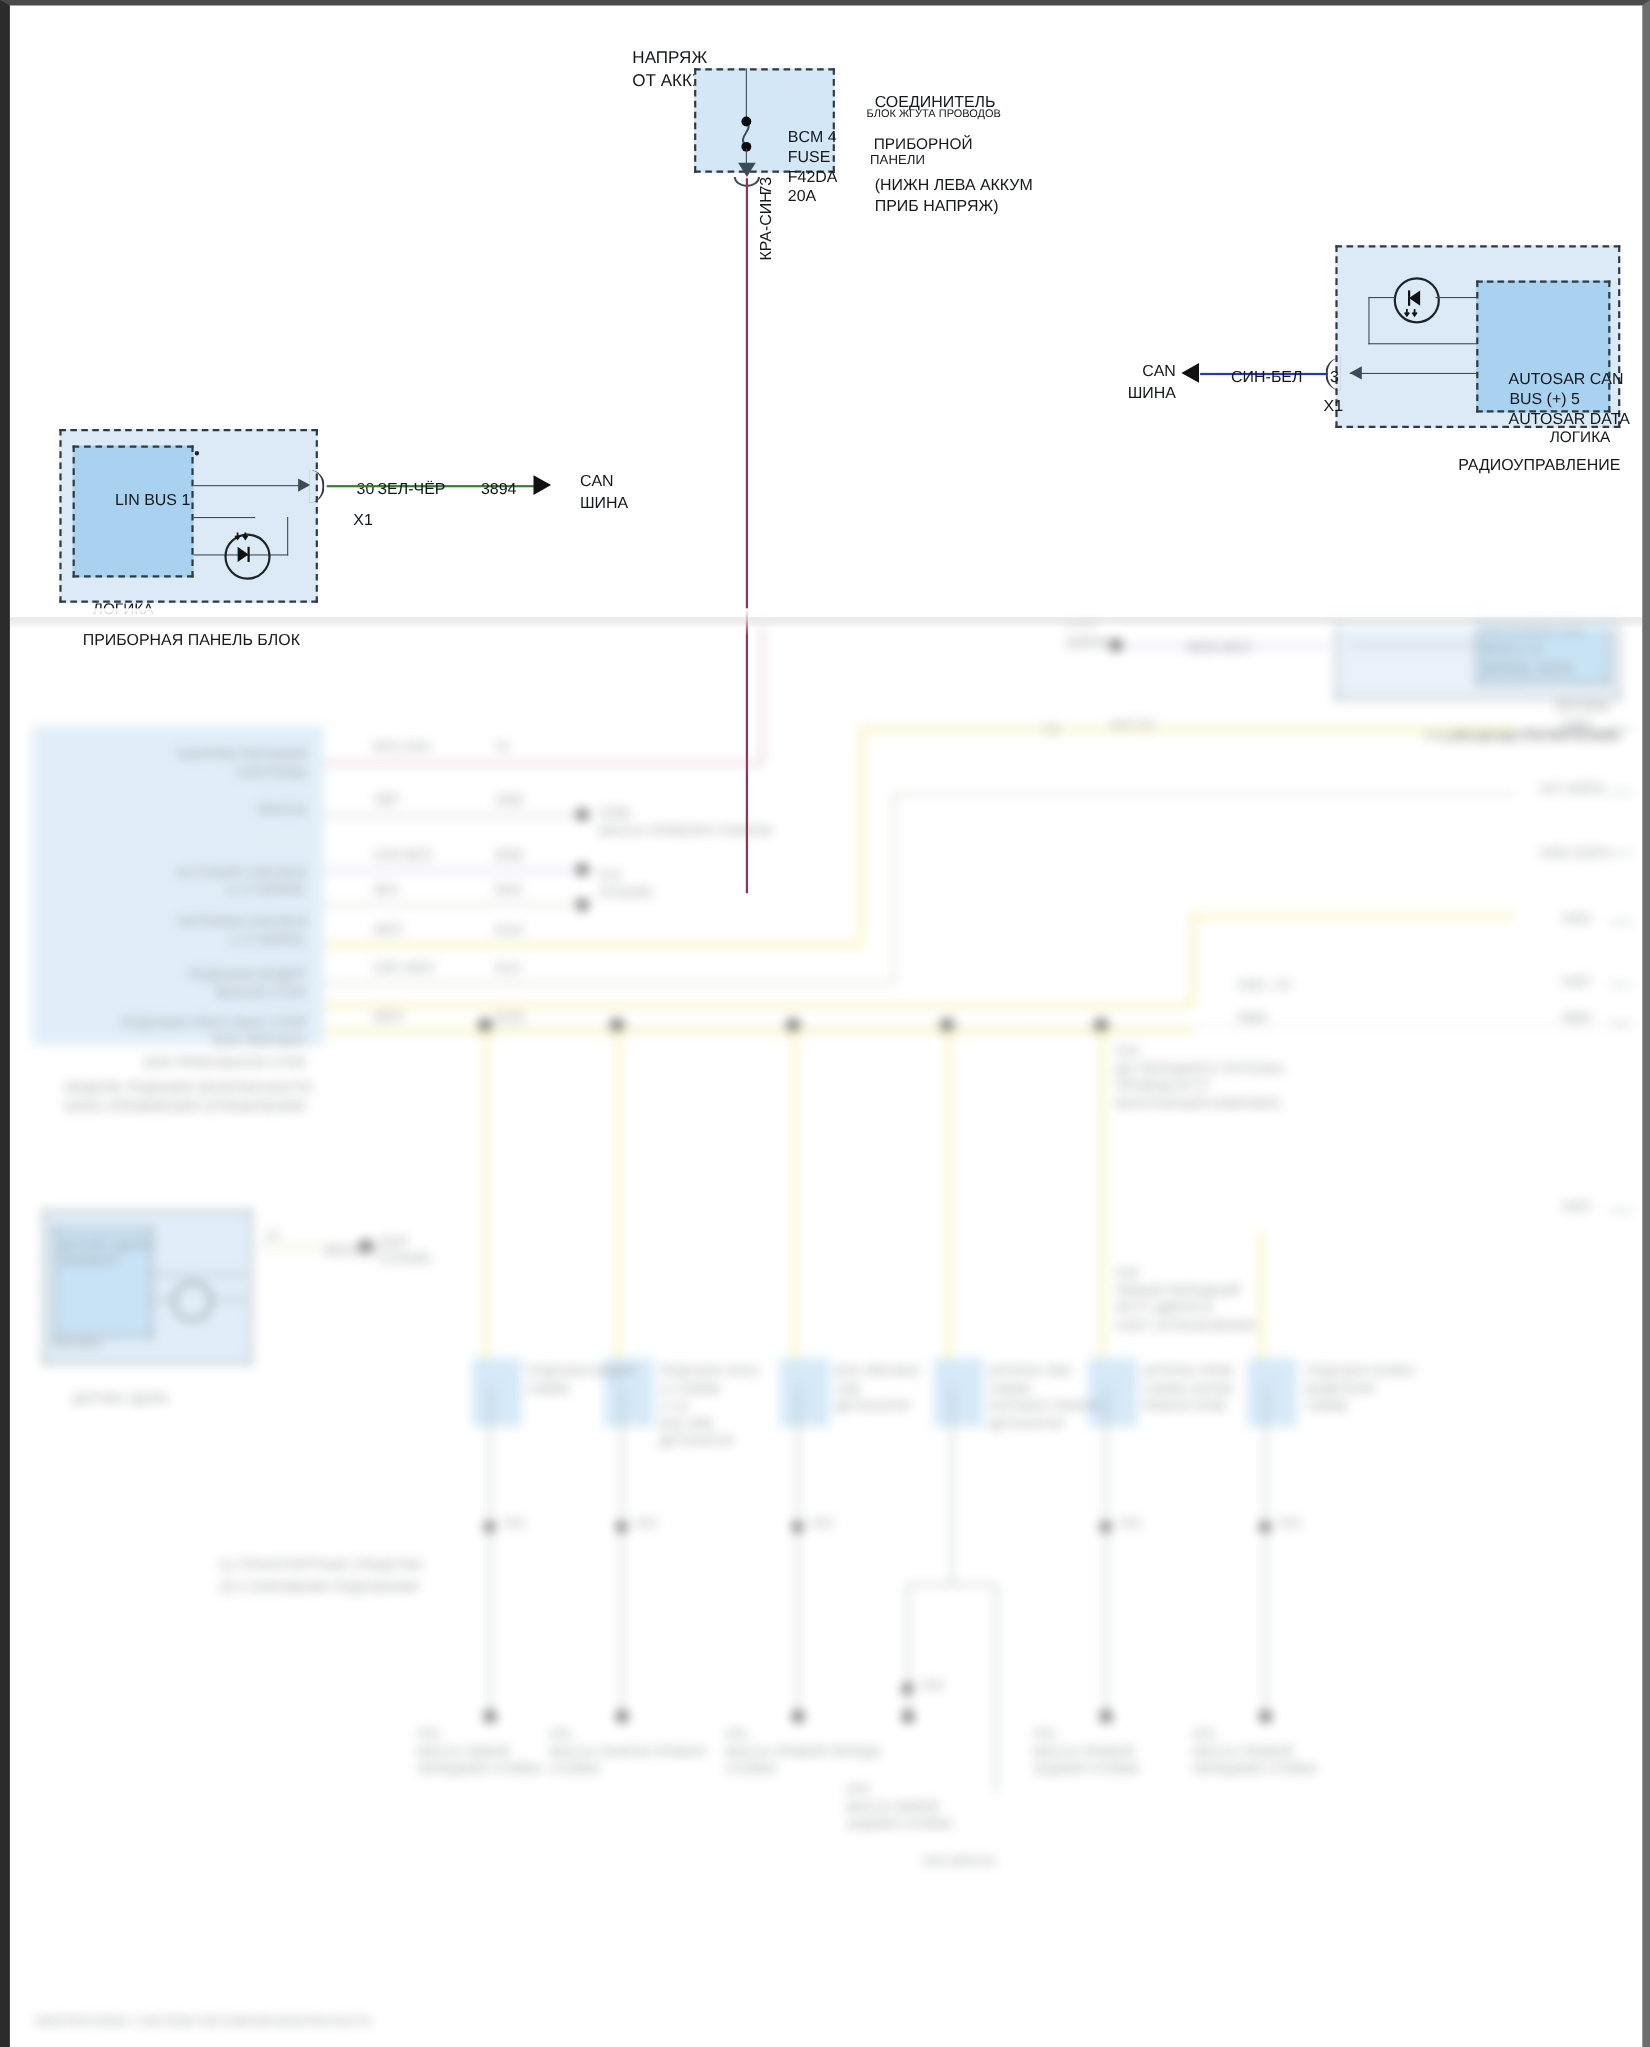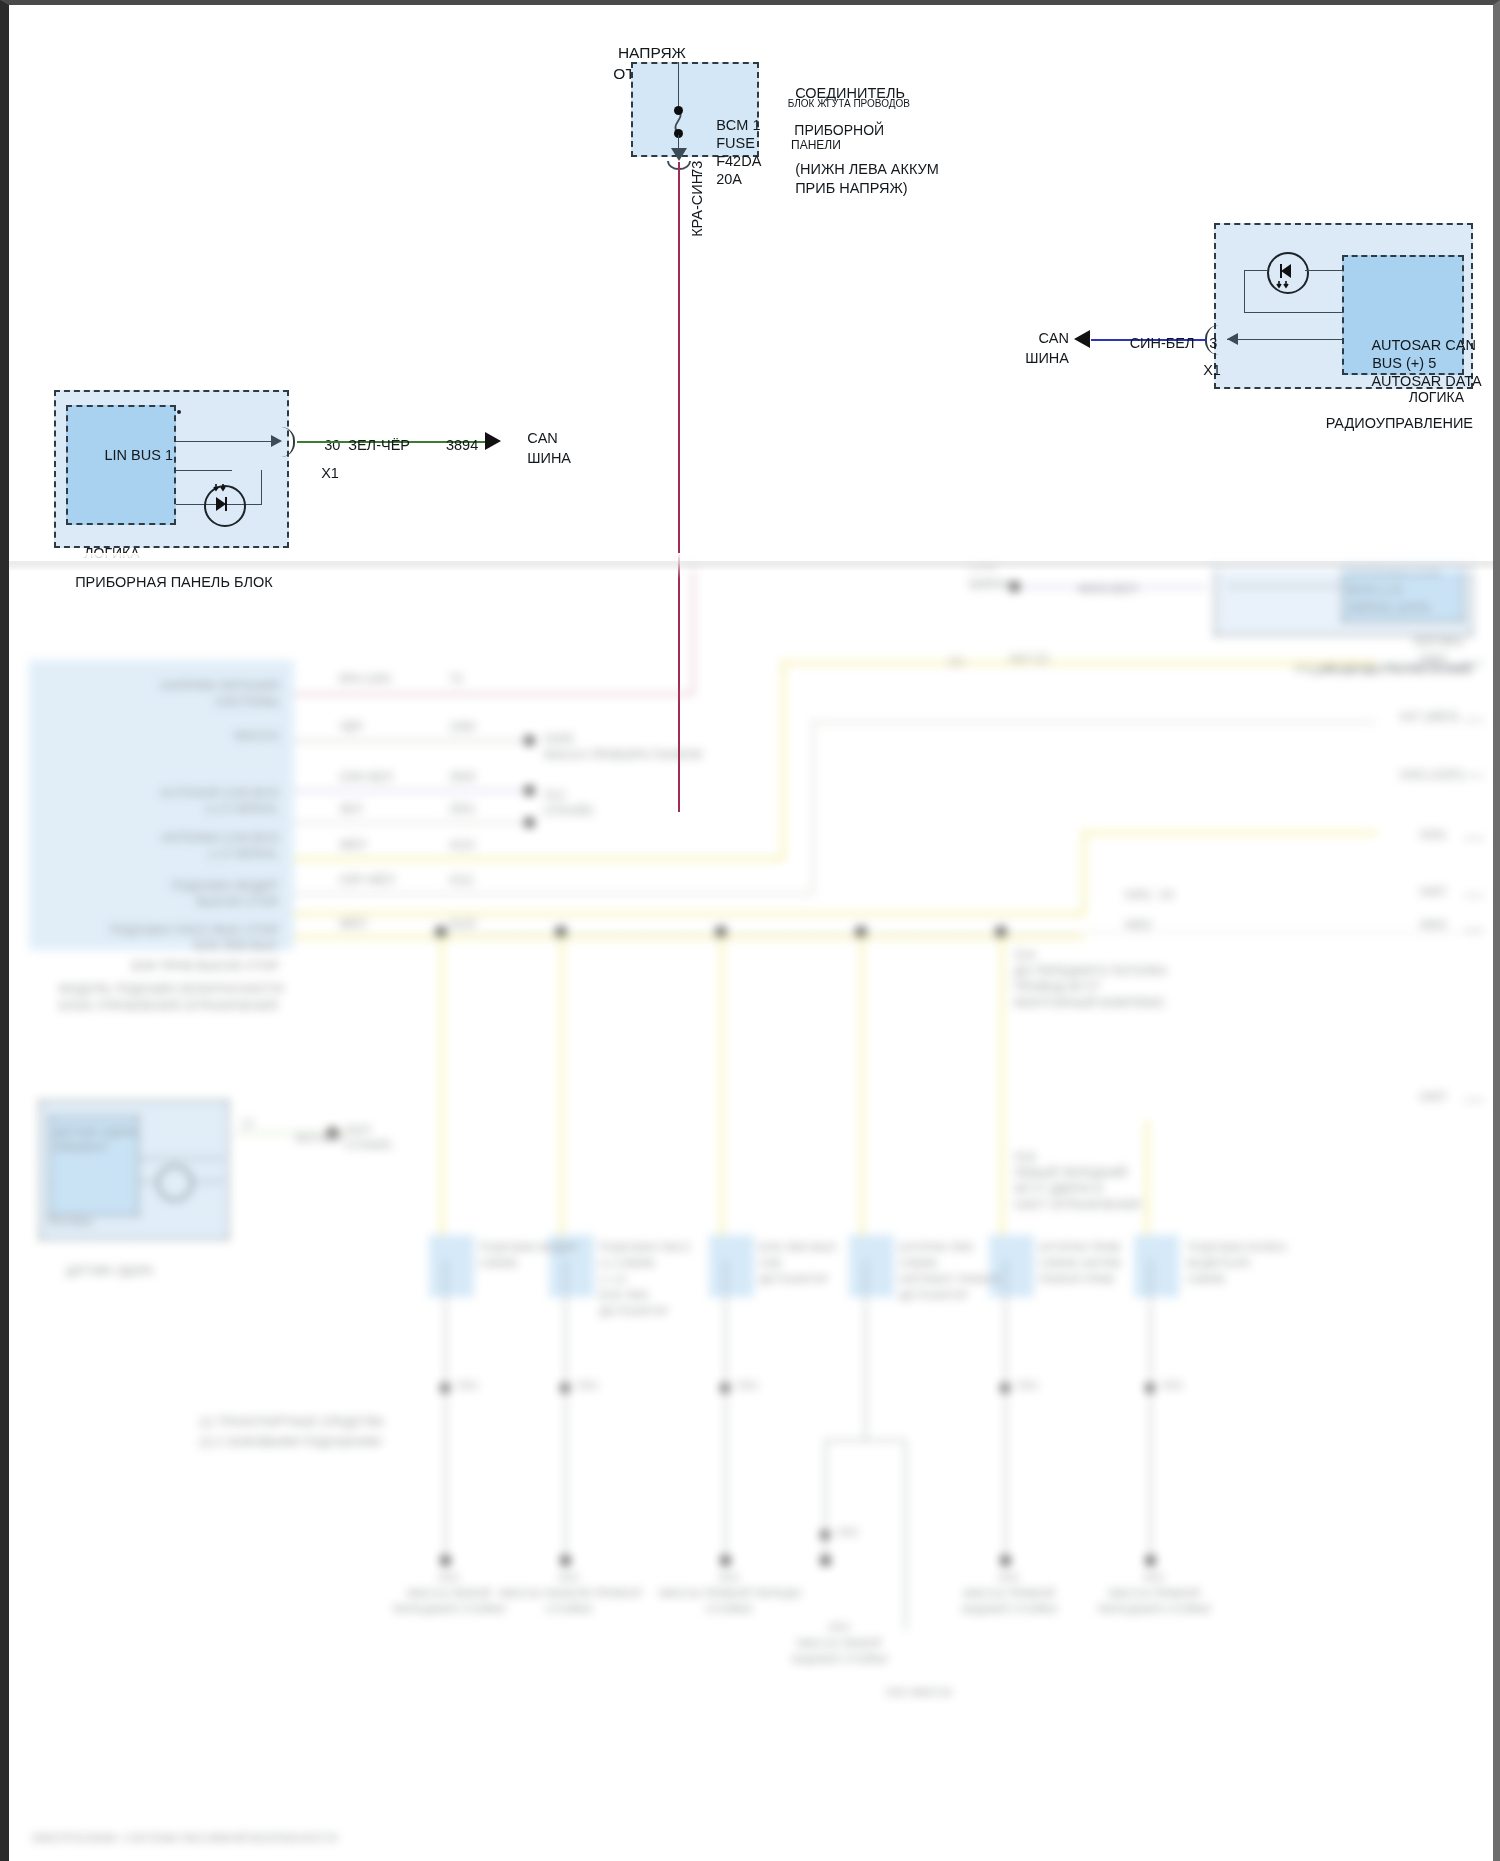--- a/index.html
+++ b/index.html
@@ -55,21 +55,21 @@
     border:2px dashed #2f3b42;
     background:#d4e7f6;
     box-sizing:border-box;
   }
   .lbl{
     position:absolute;
     color:#13181c;
     white-space:pre;
     line-height:1.30;
   }
-  .lbl.c{text-align:center;}
+  .lbl.c{}
   .lbl.r{text-align:right;}
   .wire{position:absolute;}
   .wire-h{height:0;border-top-width:2.6px;border-top-style:solid;}
   .wire-v{width:0;border-left-width:2.6px;border-left-style:solid;}
   .thin-h{position:absolute;height:0;border-top:1.7px solid #3c4c57;}
   .thin-v{position:absolute;width:0;border-left:1.7px solid #3c4c57;}
   .dot{position:absolute;border-radius:50%;background:#0d0d0d;}
   .vtext{
     position:absolute;
     transform-origin:0 0;
@@ -175,21 +175,21 @@
 
     <svg class="svg-layer" width="1484" height="1861">
       <path d="M669,106 C678,112 660,120 669,127" stroke="#3c4c57" stroke-width="1.8" fill="none"></path>
     </svg>
     <div class="dot" style="left:665px;top:101px;width:9px;height:9px;"></div>
     <div class="dot" style="left:665px;top:124px;width:9px;height:9px;"></div>
     <div class="thin-v" style="left:669px;top:130px;height:16px;"></div>
     <div class="arrow-d" style="left:662px;top:143px;"></div>
 
     <div class="lbl" style="left:683px;top:92px;font-size:14.5px;">
-      <span>BCM 1</span>
+      <span>BCM 4</span>
     </div>
     <div class="lbl" style="left:683px;top:110px;font-size:14.5px;">
       <span>FUSE</span>
     </div>
     <div class="lbl" style="left:683px;top:128px;font-size:14.5px;">
       <span>F42DA</span>
     </div>
     <div class="lbl" style="left:683px;top:146px;font-size:14.5px;">
       <span>20A</span>
     </div>

